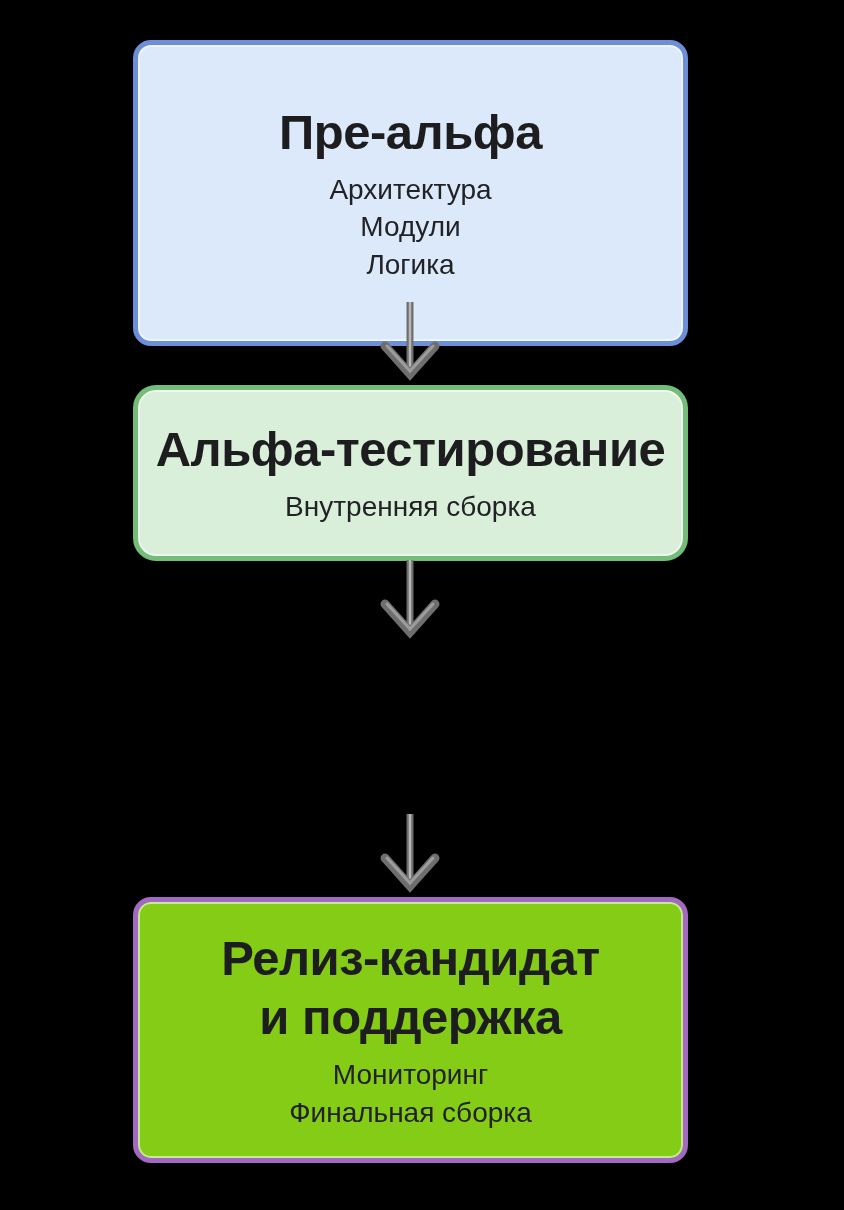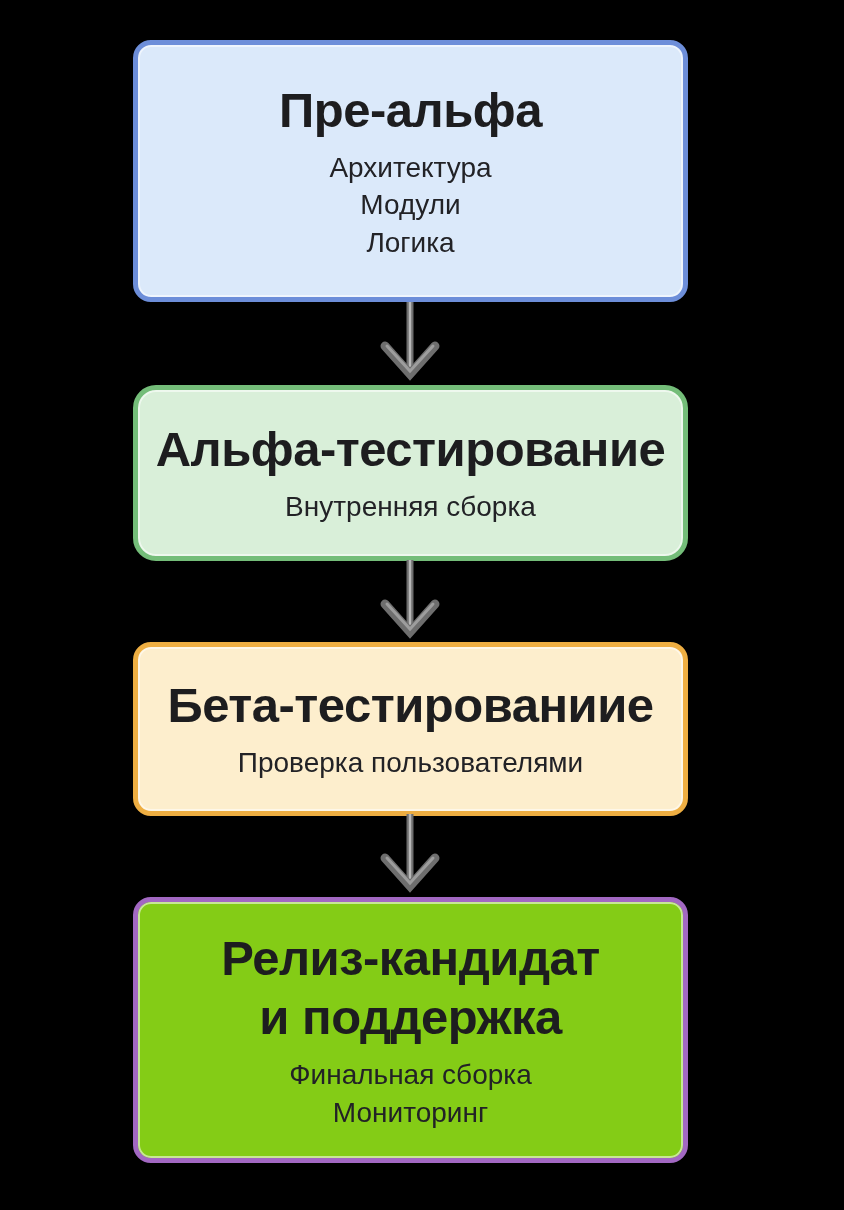--- a/index.html
+++ b/index.html
@@ -40,21 +40,21 @@
     letter-spacing: -0.5px;
   }
   .stage .title span { display: block; }
   .stage .detail {
     font-size: 28px;
     font-weight: 400;
     color: #222226;
     line-height: 1.34;
   }
   
-  .s0 { top: 40px;  height: 262px; }
+  .s0 { top: 40px;  height: 306px; }
   .s1 { top: 385px; height: 176px; }
   .s2 { top: 642px; height: 174px; }
   .s3 { top: 897px; height: 266px; }
   .arrow {
     position: absolute;
     left: 378px; 
     width: 64px;
     height: 80px;
   }
   .a0 { top: 302px; }
@@ -89,36 +89,30 @@
     <div class="detail">Внутренняя сборка</div>
   </section>
 
   <svg class="arrow a1" viewBox="0 0 64 80" aria-hidden="true">
     <line x1="32" y1="0" x2="32" y2="72" stroke="#6e6e6e" stroke-width="7"></line>
     <line x1="32" y1="0" x2="32" y2="70" stroke="#b8b8b8" stroke-width="2.5"></line>
     <polyline points="7,44 32,72 57,44" fill="none" stroke="#6e6e6e" stroke-width="9" stroke-linecap="round" stroke-linejoin="miter"></polyline>
     <polyline points="9,44 32,69 55,44" fill="none" stroke="#9d9d9d" stroke-width="3" stroke-linecap="round" stroke-linejoin="miter"></polyline>
   </svg>
 
-  <section class="stage s2" style="background: rgb(253, 238, 205); border-color: rgb(238, 174, 66);">
-    <h2 class="title">
-      <span>Бета-тестированиие</span>
-    </h2>
-    <div class="detail">Проверка пользователями</div>
-  </section>
 
   <svg class="arrow a2" viewBox="0 0 64 80" aria-hidden="true">
     <line x1="32" y1="0" x2="32" y2="72" stroke="#6e6e6e" stroke-width="7"></line>
     <line x1="32" y1="0" x2="32" y2="70" stroke="#b8b8b8" stroke-width="2.5"></line>
     <polyline points="7,44 32,72 57,44" fill="none" stroke="#6e6e6e" stroke-width="9" stroke-linecap="round" stroke-linejoin="miter"></polyline>
     <polyline points="9,44 32,69 55,44" fill="none" stroke="#9d9d9d" stroke-width="3" stroke-linecap="round" stroke-linejoin="miter"></polyline>
   </svg>
 
   <section class="stage s3" style="background: #84cc16; border-color: rgb(162, 104, 194);">
     <h2 class="title">
       <span>Релиз-кандидат</span>
       <span>и поддержка</span>
     </h2>
+    <div class="detail">Мониторинг</div>
     <div class="detail">Финальная сборка</div>
-    <div class="detail">Мониторинг</div>
   </section>
 
 </div>
 
 </body></html>

